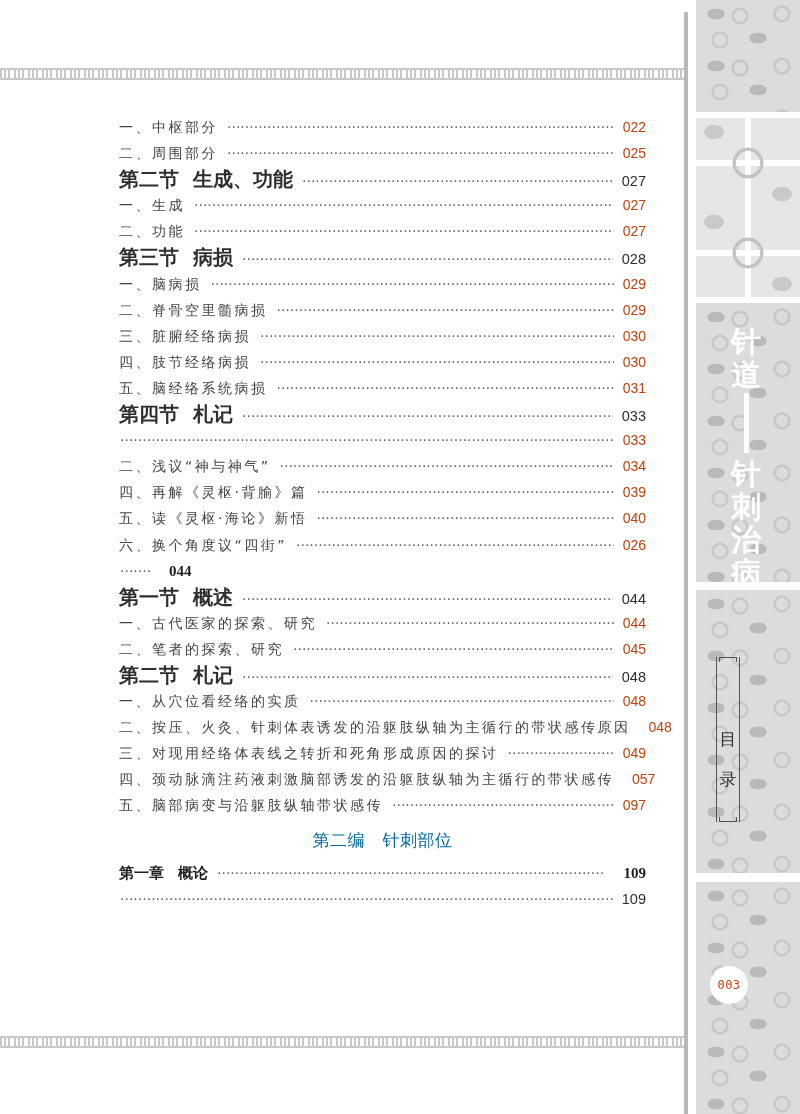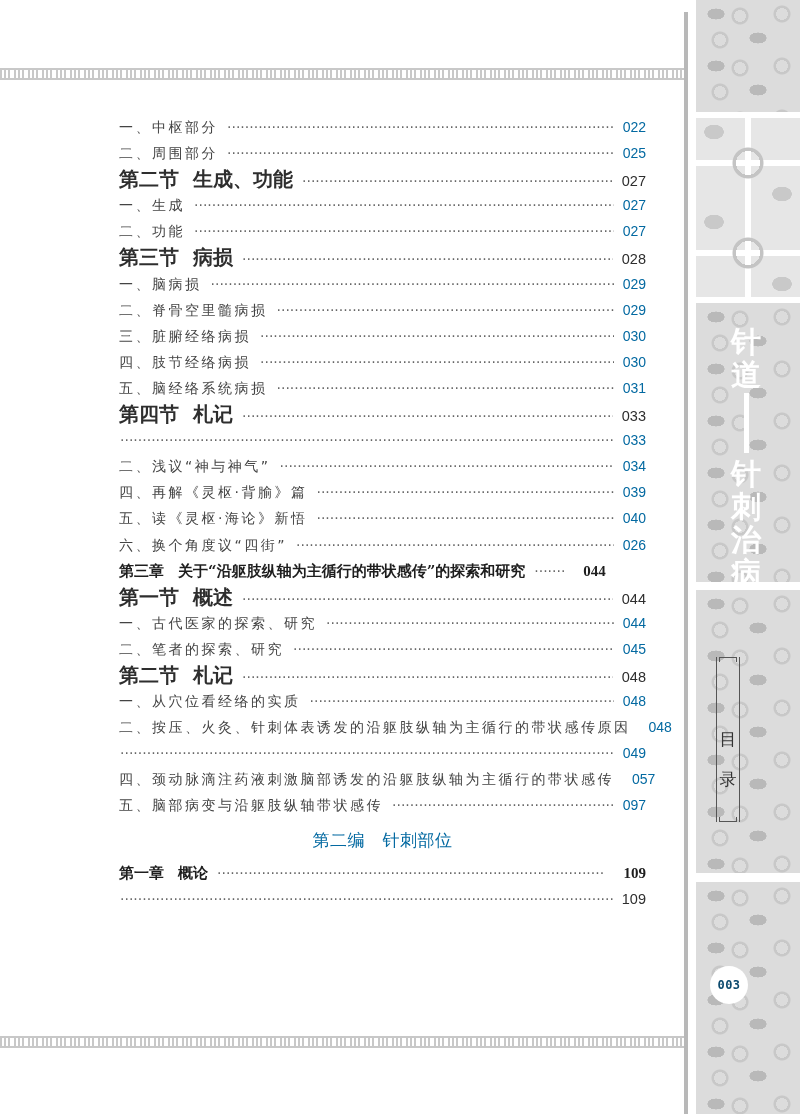--- a/index.html
+++ b/index.html
@@ -80,41 +80,41 @@
     .mulu-text {
       position: absolute; left: 0; right: 0; top: 62px; text-align: center;
       font-size: 17px; line-height: 40px; color: #333;
     }
     .mulu-text span { display: block; }
 
     .page-badge {
       position: absolute; left: 14px; top: 84px; width: 38px; height: 38px;
       border-radius: 50%; background: #ffffff;
       display: flex; align-items: center; justify-content: center;
-      font-family: "DejaVu Sans Mono", monospace; font-weight: bold;
-      font-size: 12px; color: #0c4a6e; letter-spacing: 0.5px;
+      font-family: "DejaVu Sans Mono", monospace; font-weight: normal;
+      font-size: 12px; color: #c2410c; letter-spacing: 0.5px;
     }
 
     
     .toc { position: absolute; left: 119px; top: 114px; width: 527px; }
     .row {
       display: flex; align-items: baseline; height: 26.1px; line-height: 26px;
       font-size: 14px; white-space: nowrap; gap: 8px;
     }
     .row .t { flex: 0 0 auto; }
     .row .dots {
       flex: 1 1 auto; overflow: hidden; color: #666;
       letter-spacing: 0px; margin: 0 1px;
     }
     .row .dots::before {
       content: "··································································································································································";
     }
     .row .pg { flex: 0 0 auto; font-family: "Liberation Sans", sans-serif; font-size: 14px; }
     .row.item .t { letter-spacing: 2.5px; color: #444; }
-    .row.item .pg { color: #0369a1; }
+    .row.item .pg { color: #c2410c; }
     .row.section .t { color: #2e2e2e; font-size: 20px; font-weight: bold; }
     .row.section .pg { color: #2e2e2e; font-size: 14.5px; }
     .row.chapter .t {
       font-family: "DejaVu Serif", "Liberation Serif", serif; font-weight: bold;
       color: #1e1e1e; font-size: 15px;
     }
     .row.chapter .pg {
       font-family: "Liberation Serif", serif; font-weight: bold; color: #1e1e1e;
       font-size: 15px; margin-left: 10px;
     }
@@ -241,21 +241,20 @@
         <span class="dots"></span>
         <span class="pg">040</span>
       </div>
       <div class="row item">
         <span class="t">六、换个角度议“四街”</span>
         <span class="dots"></span>
         <span class="pg">026</span>
       </div>
     </div>
   <div class="row chapter">
-    <span class="t"><span>第三章</span><span class="sp"></span><span>关于“沿躯肢纵轴为主循行的带状感传”的探索和研究</span></span>
     <span class="dots"></span>
     <span class="pg">044</span>
   </div>
   <div id="g2">
       <div class="row section">
         <span class="t"><span>第一节</span><span class="sp"></span><span>概述</span></span>
         <span class="dots"></span>
         <span class="pg">044</span>
       </div>
       <div class="row item">
@@ -277,20 +276,21 @@
         <span class="t">一、从穴位看经络的实质</span>
         <span class="dots"></span>
         <span class="pg">048</span>
       </div>
       <div class="row item">
         <span class="t">二、按压、火灸、针刺体表诱发的沿躯肢纵轴为主循行的带状感传原因</span>
         <span class="dots"></span>
         <span class="pg">048</span>
       </div>
       <div class="row item">
+        <span class="t">三、对现用经络体表线之转折和死角形成原因的探讨</span>
         <span class="dots"></span>
         <span class="pg">049</span>
       </div>
       <div class="row item">
         <span class="t">四、颈动脉滴注药液刺激脑部诱发的沿躯肢纵轴为主循行的带状感传</span>
         <span class="dots"></span>
         <span class="pg">057</span>
       </div>
       <div class="row item">
         <span class="t">五、脑部病变与沿躯肢纵轴带状感传</span>

